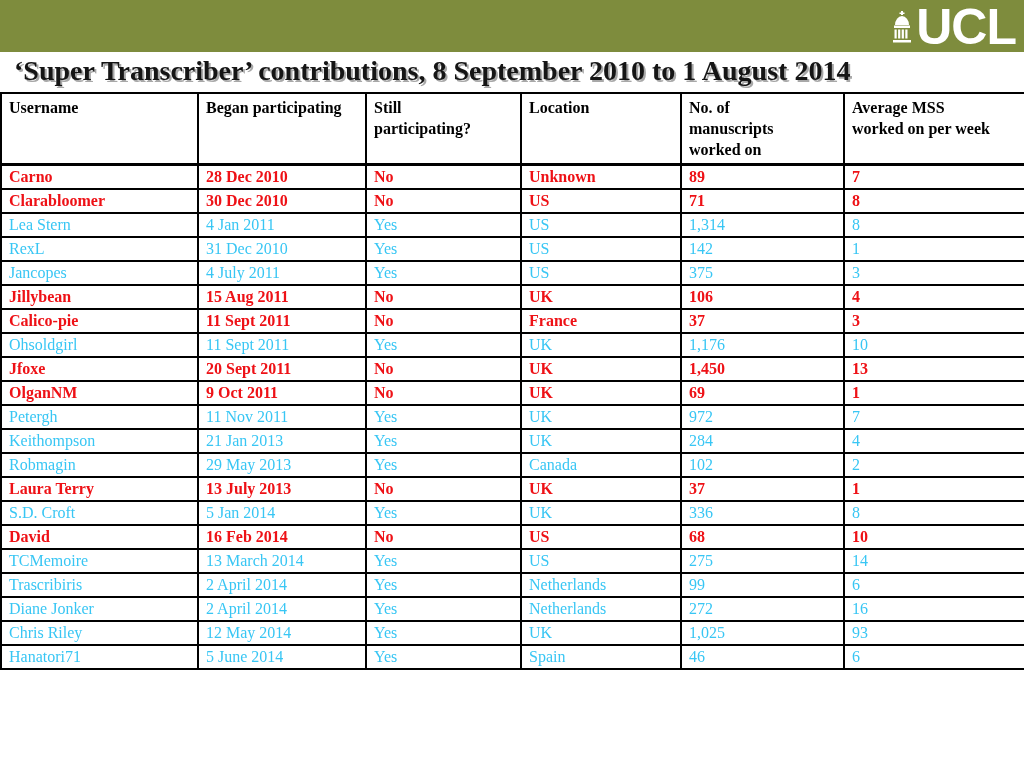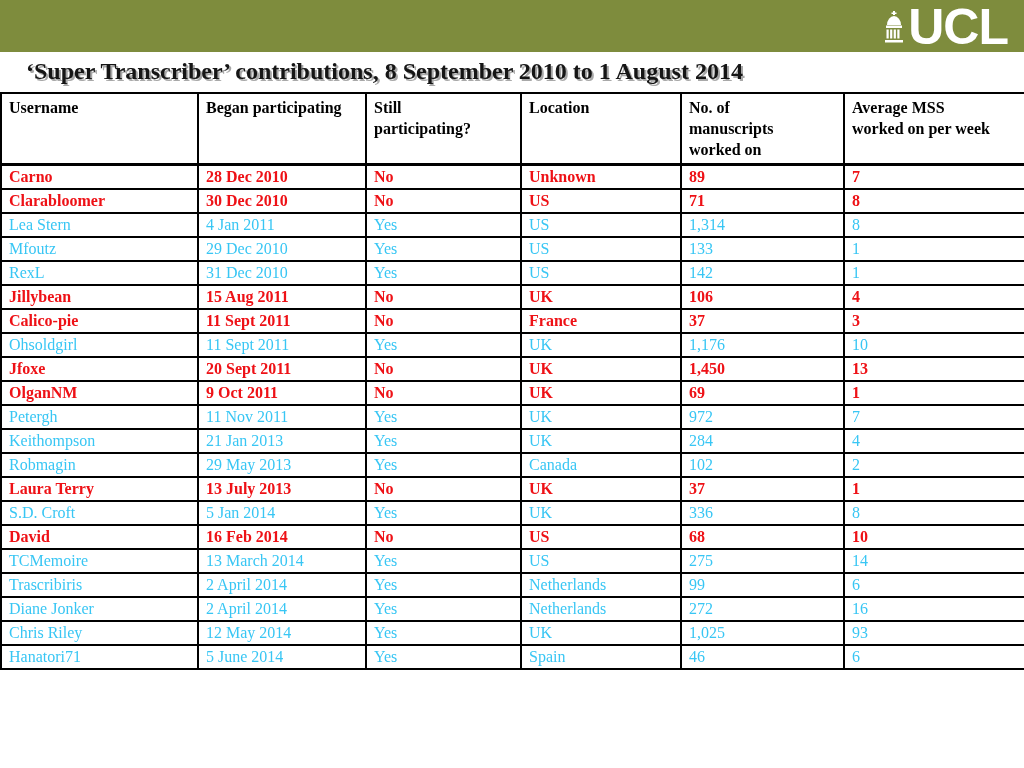--- a/index.html
+++ b/index.html
@@ -8,33 +8,33 @@
   html,body{margin:0;padding:0;}
   body{
     width:1024px;height:768px;background:#ffffff;overflow:hidden;
     font-family:"Liberation Serif","DejaVu Serif",serif;position:relative;
   }
   .band{
     position:absolute;top:0;left:0;width:1024px;height:52px;
     background:var(--green);
   }
   .logo{
-    position:absolute;top:5px;right:16px;display:flex;align-items:flex-start;
+    position:absolute;top:5px;right:8px;display:flex;align-items:flex-start;
   }
   .logo-icon{margin-top:6px;margin-right:3px;}
   .logo-text{
     font-family:"Liberation Sans","DejaVu Sans",sans-serif;
     font-weight:700;font-size:50px;line-height:44px;color:#ffffff;
     letter-spacing:-1px;
   }
   .title{
     position:absolute;top:52px;left:0;width:1024px;height:40px;
     background:#ffffff;margin:0;
-    font-size:24px;font-weight:bold;color:#151515;
-    line-height:38px;padding-left:26px;box-sizing:border-box;
+    font-size:28px;font-weight:bold;color:#151515;
+    line-height:38px;padding-left:14px;box-sizing:border-box;
     text-shadow:2px 2px 0 #a8a8a8;
     white-space:nowrap;
   }
   table.grid{
     position:absolute;top:92px;left:0;width:1024px;
     border-collapse:collapse;table-layout:fixed;background:#ffffff;
   }
   table.grid th{
     border:2px solid var(--border);border-bottom:3px solid var(--border);
     font-weight:bold;font-size:16px;color:#000;
@@ -119,34 +119,34 @@
         </tr>
         <tr class="cyan">
           <td>Lea Stern</td>
           <td>4 Jan 2011</td>
           <td>Yes</td>
           <td>US</td>
           <td>1,314</td>
           <td>8</td>
         </tr>
         <tr class="cyan">
-          <td>Mfoutz</td>
-          <td>29 Dec 2010</td>
-          <td>Yes</td>
-          <td>US</td>
-          <td>133</td>
-          <td>1</td>
-        </tr>
-        <tr class="cyan">
           <td>RexL</td>
           <td>31 Dec 2010</td>
           <td>Yes</td>
           <td>US</td>
           <td>142</td>
           <td>1</td>
+        </tr>
+        <tr class="cyan">
+          <td>Jancopes</td>
+          <td>4 July 2011</td>
+          <td>Yes</td>
+          <td>US</td>
+          <td>375</td>
+          <td>3</td>
         </tr>
         <tr class="red">
           <td>Jillybean</td>
           <td>15 Aug 2011</td>
           <td>No</td>
           <td>UK</td>
           <td>106</td>
           <td>4</td>
         </tr>
         <tr class="red">

